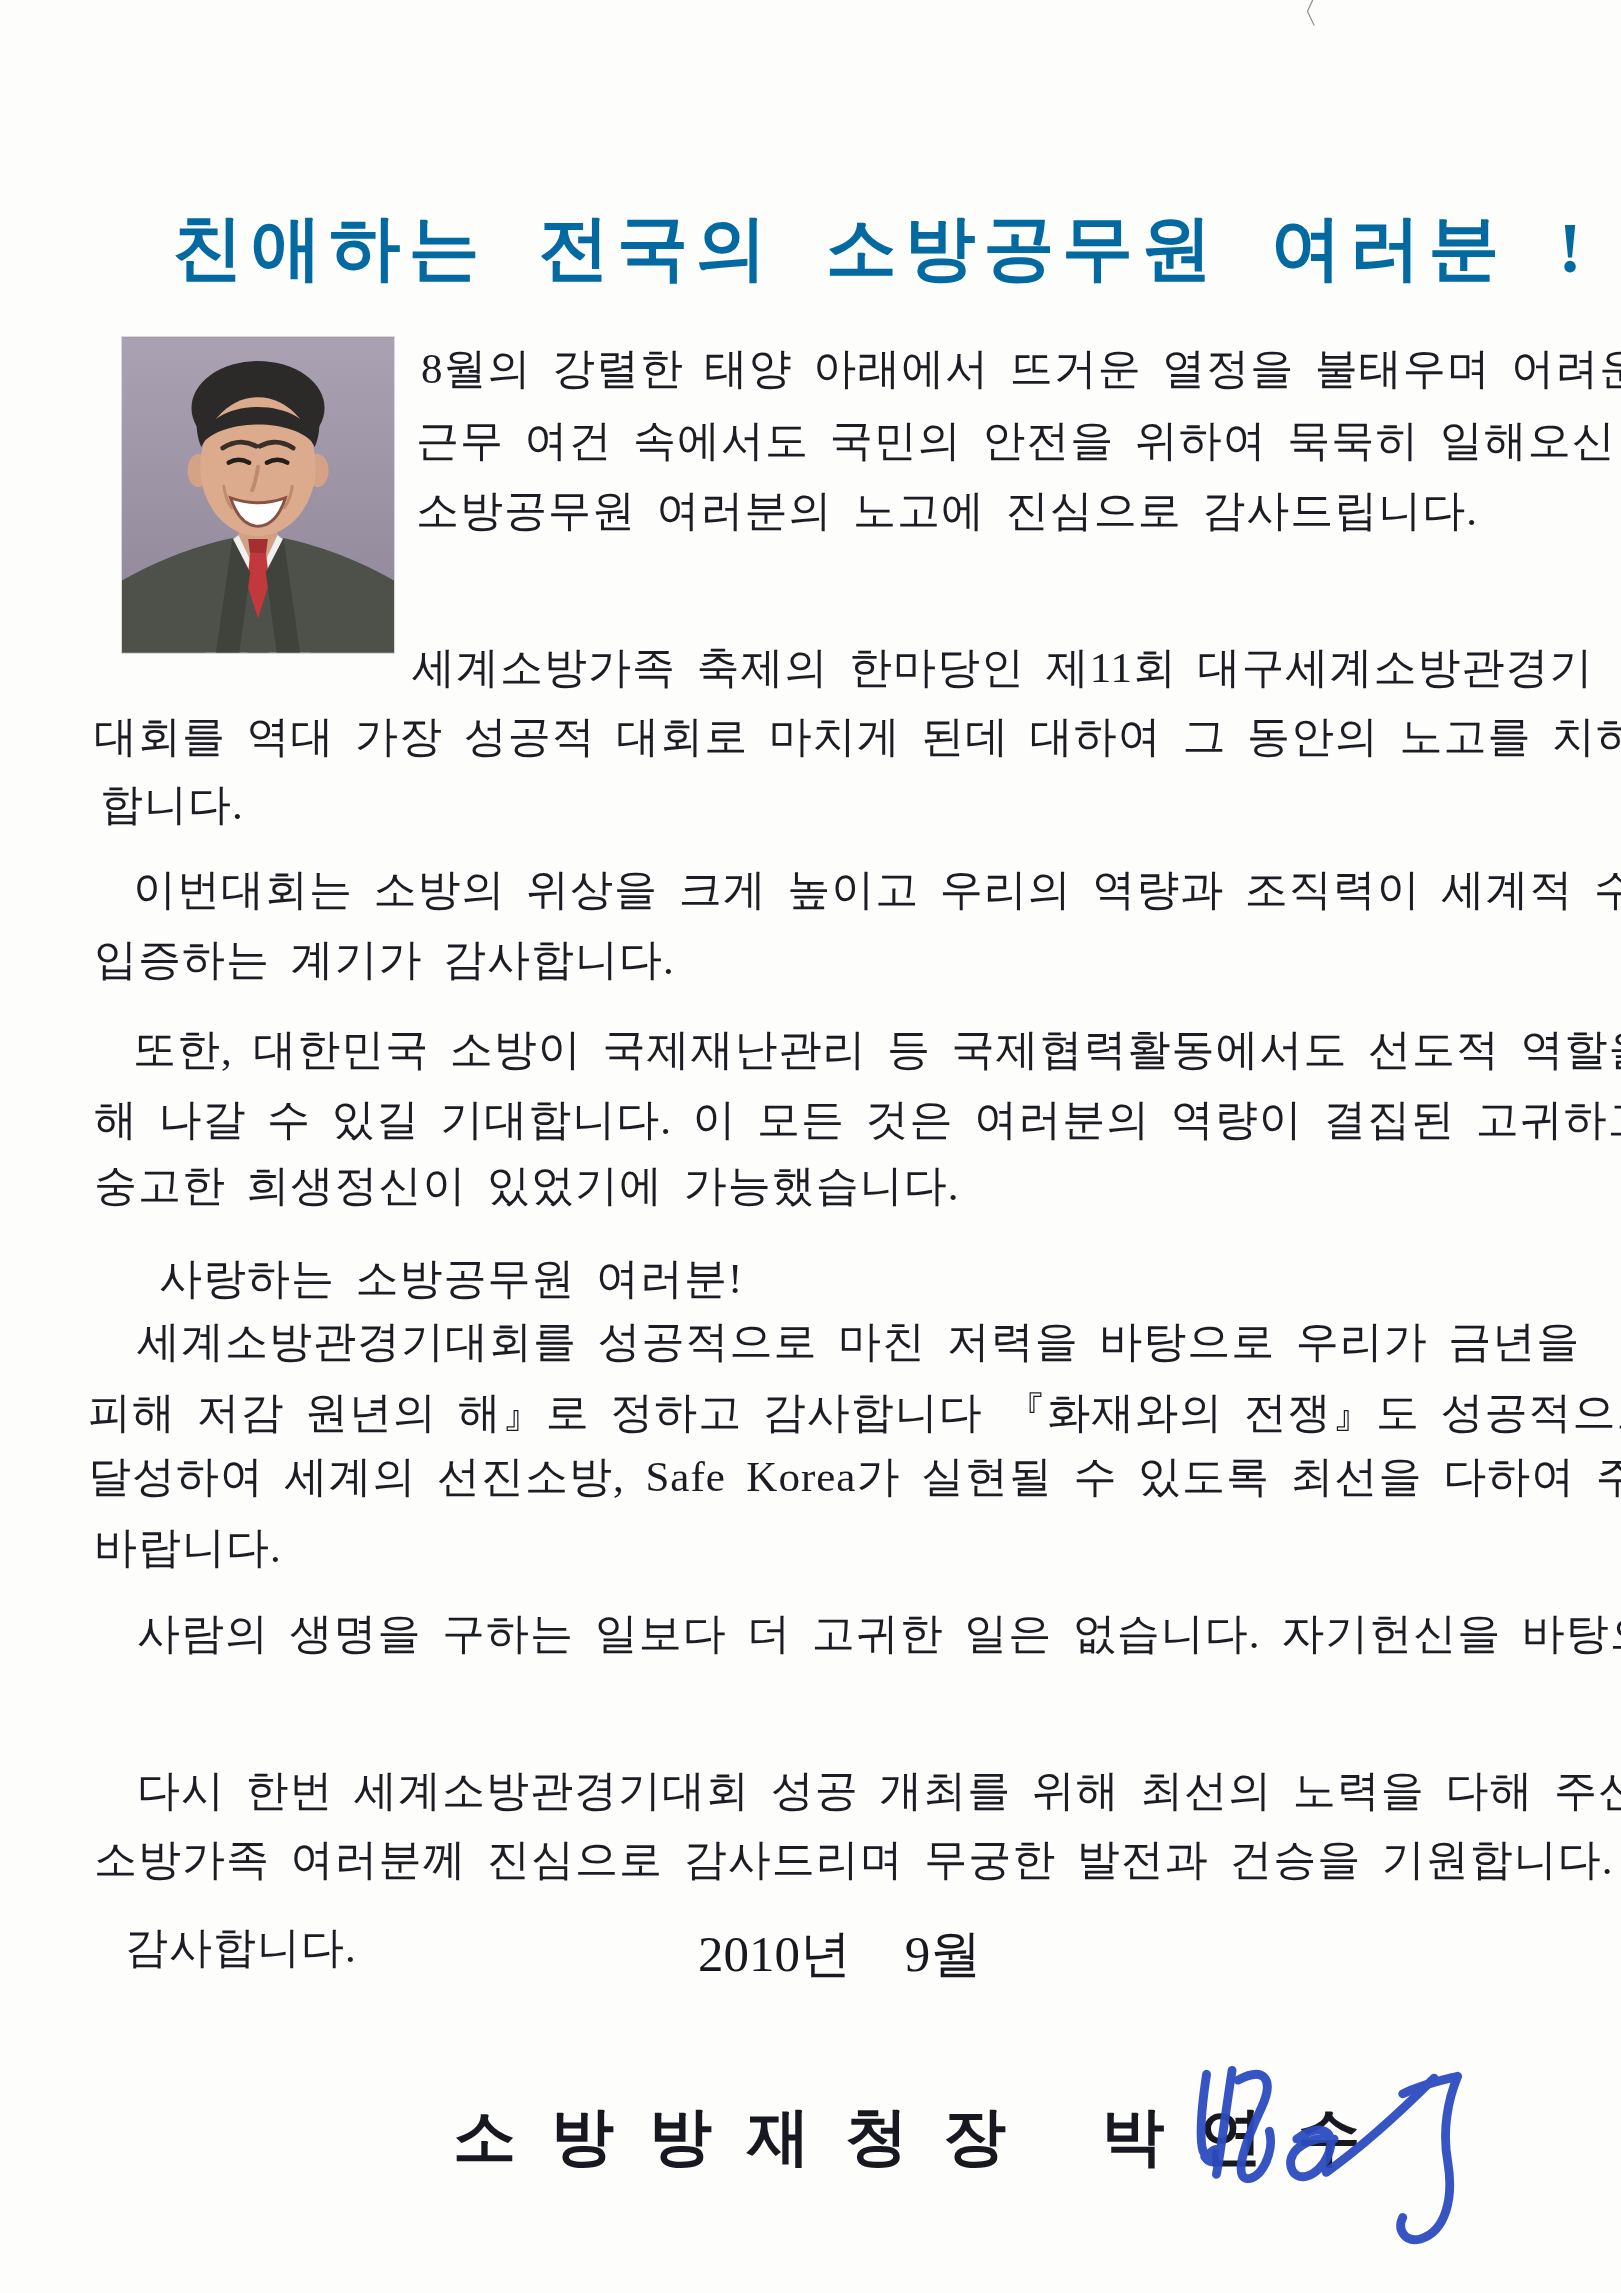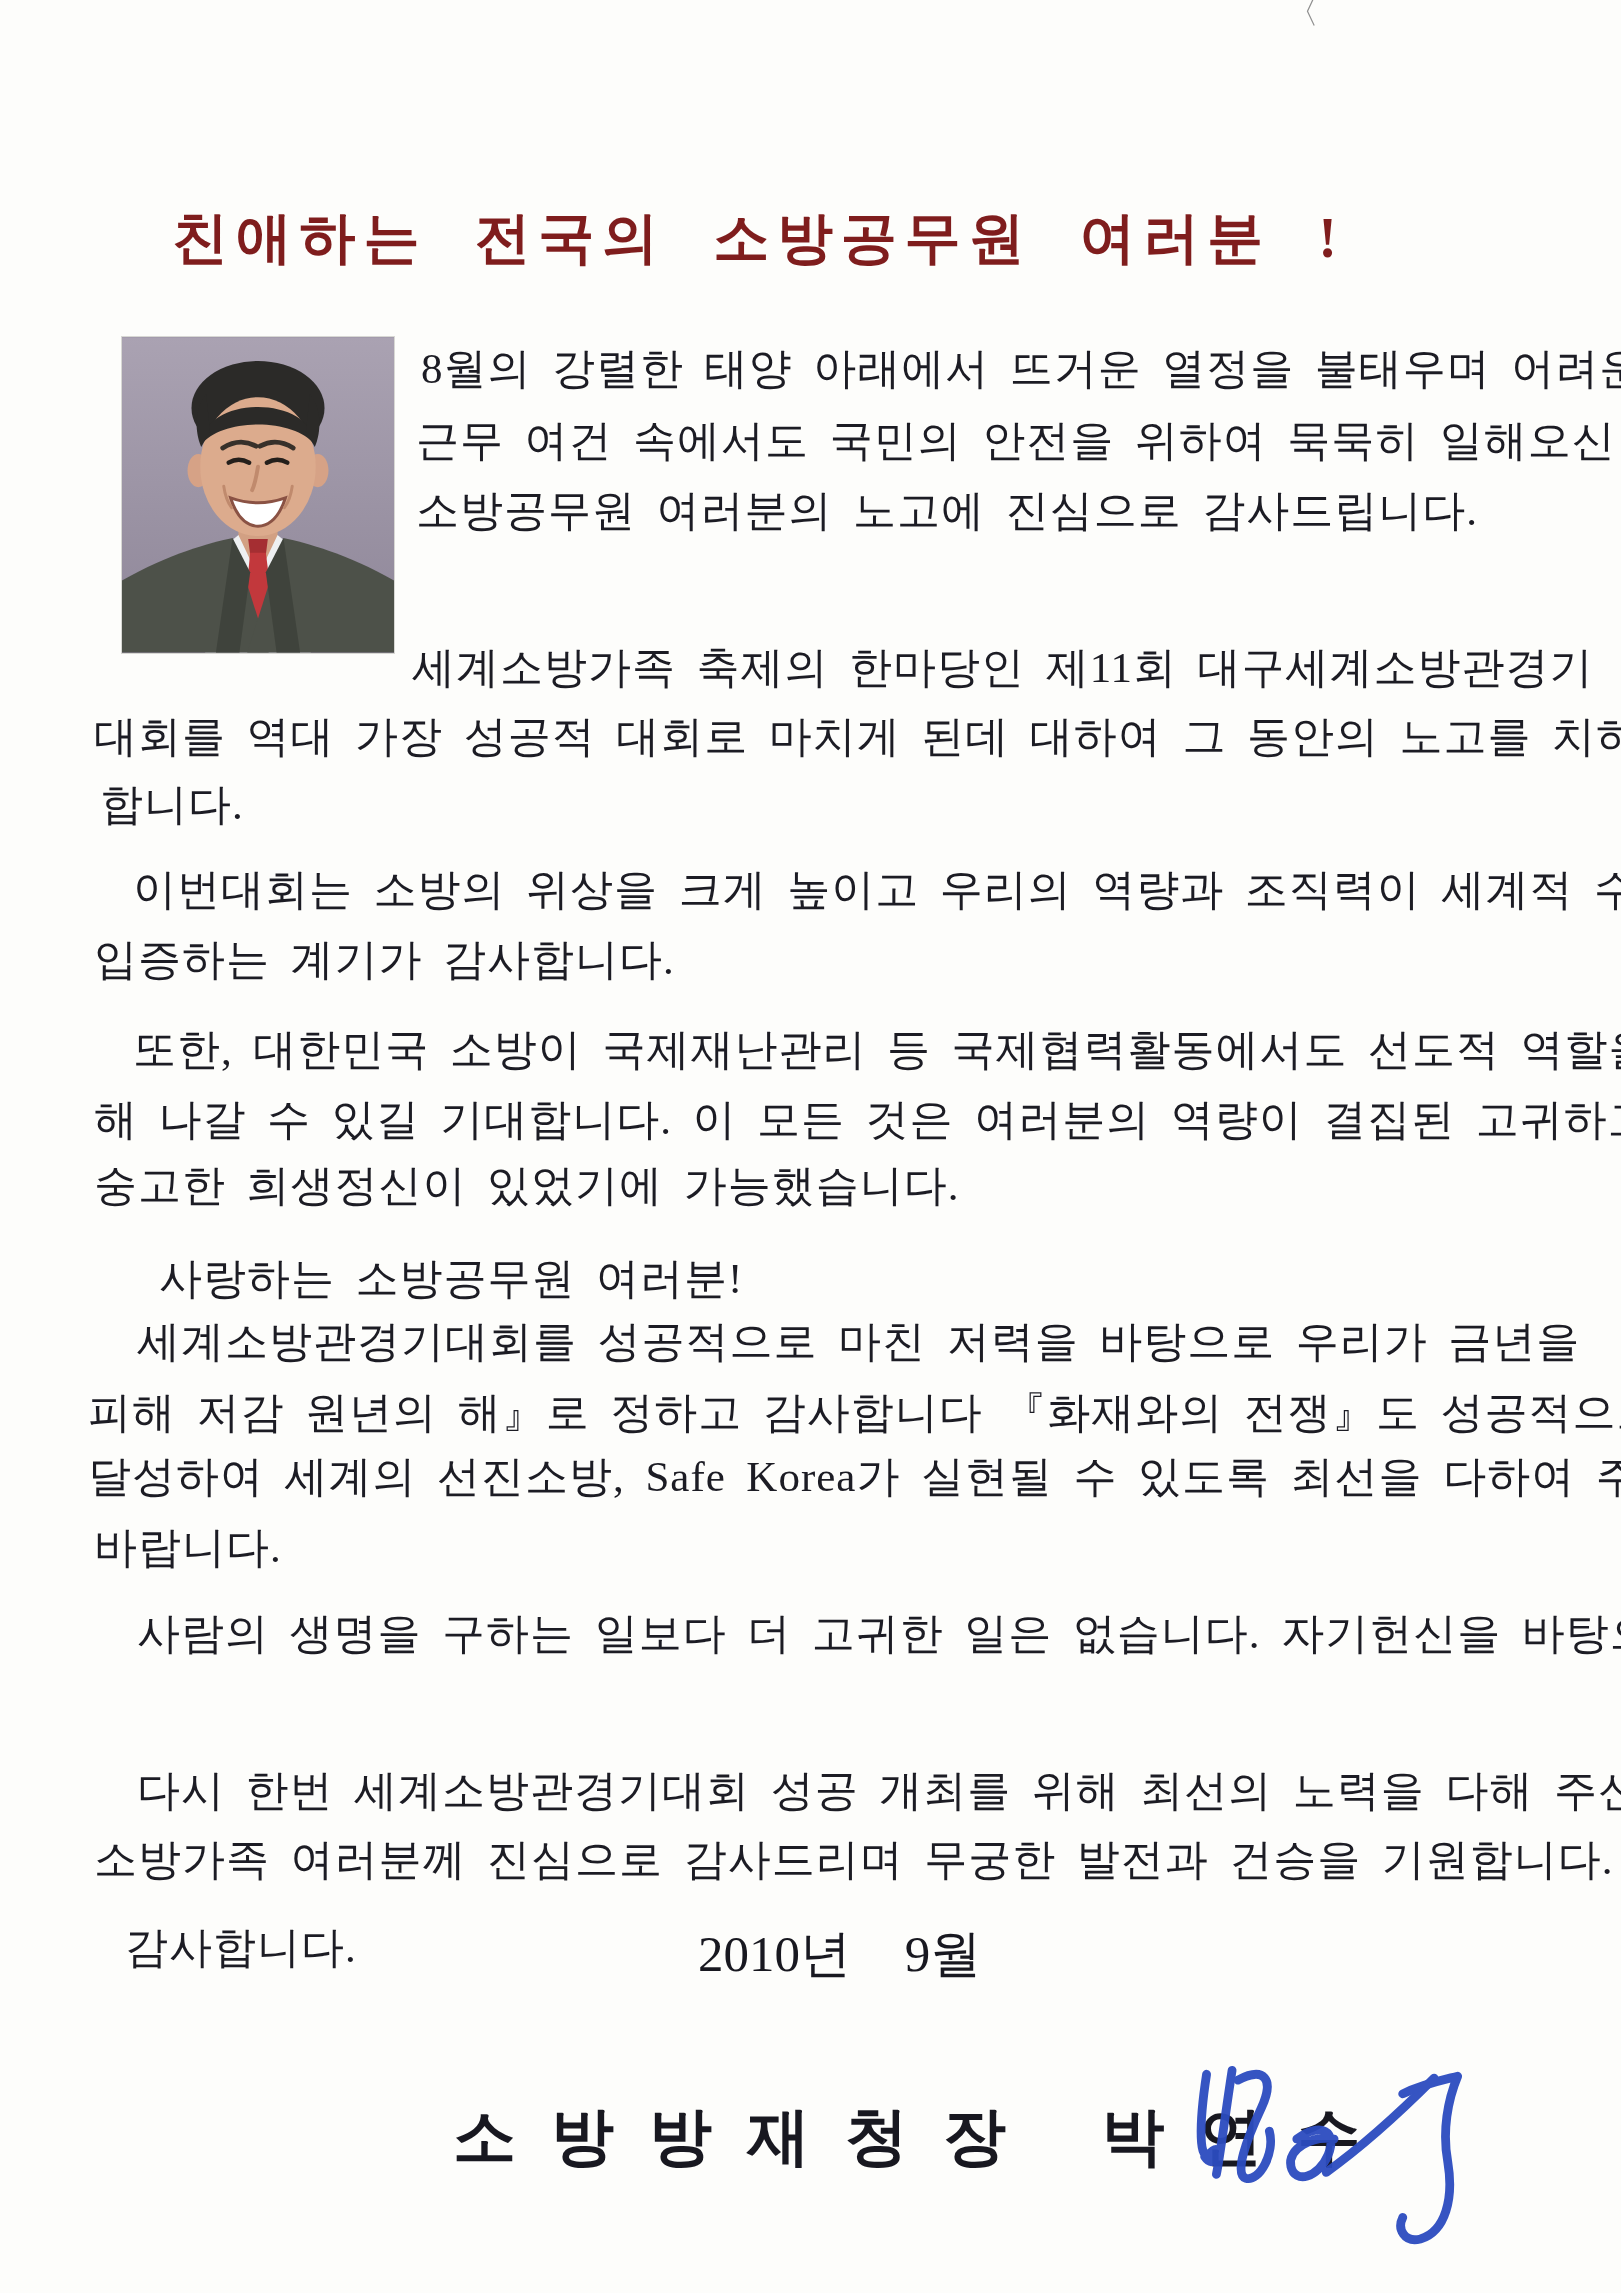--- a/index.html
+++ b/index.html
@@ -7,23 +7,23 @@
     position:relative;
     width:1621px;height:2294px;
     margin:0 auto;
     background:#fdfdfb;
     overflow:hidden;
     font-family:"Liberation Serif","DejaVu Serif",serif;
     color:#1c1c24;
   }
   .title{
     position:absolute;left:172px;top:201px;
-    font-size:56px;font-weight:bold;
+    font-size:71px;font-weight:bold;
     letter-spacing:7.8px;word-spacing:25.5px;
-    white-space:nowrap;color:#7f1d1d;
+    white-space:nowrap;color:#0369a1;
   }
   .line{
     position:absolute;
     font-size:43px;
     letter-spacing:1px;word-spacing:8.8px;
     white-space:nowrap;color:#1c1c24;
   }
   .b{font-weight:normal;}
   .photo{
     position:absolute;left:122px;top:337px;

